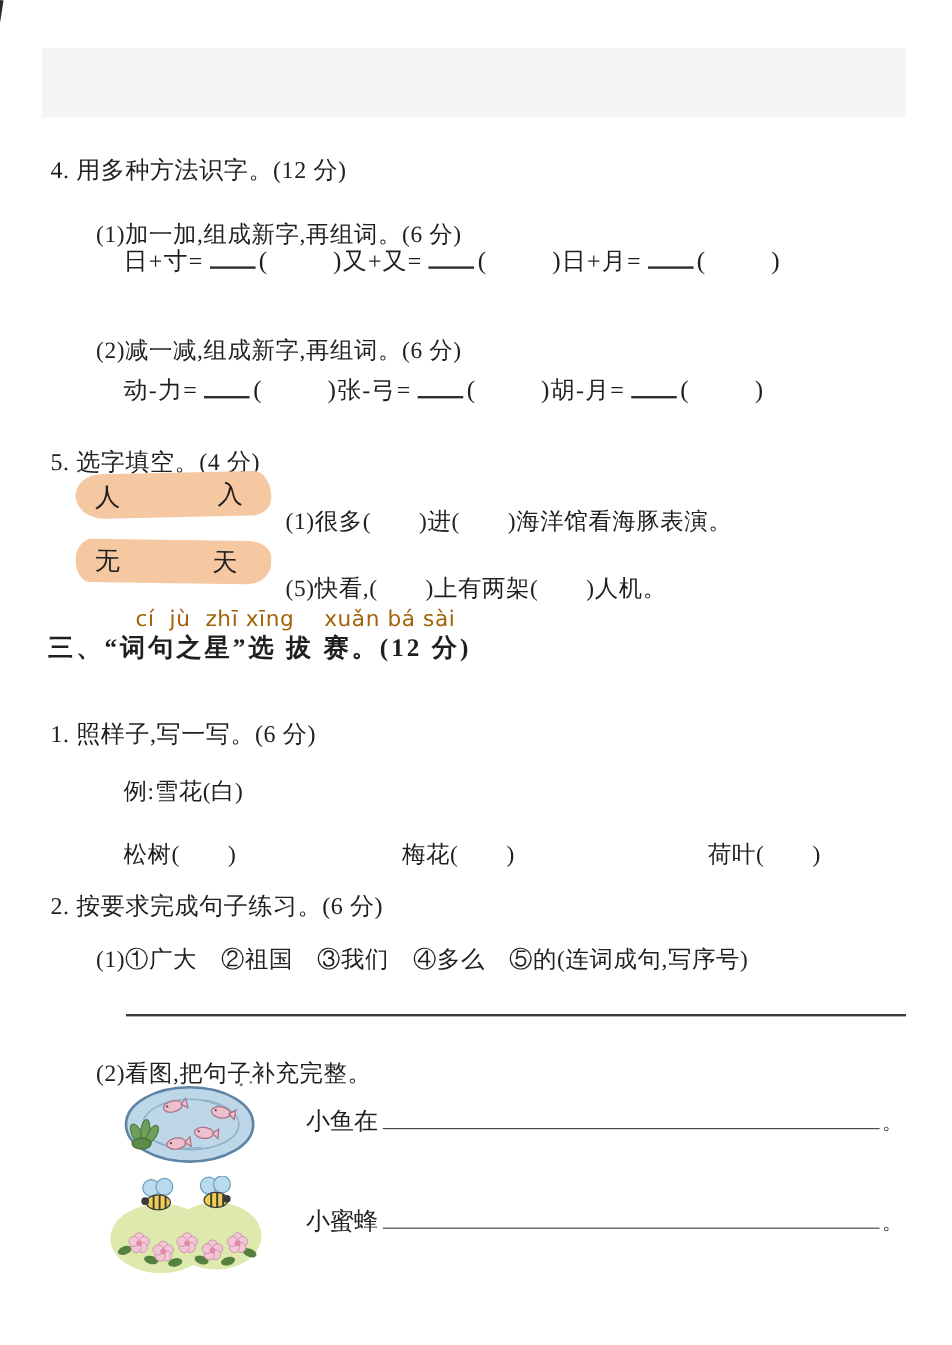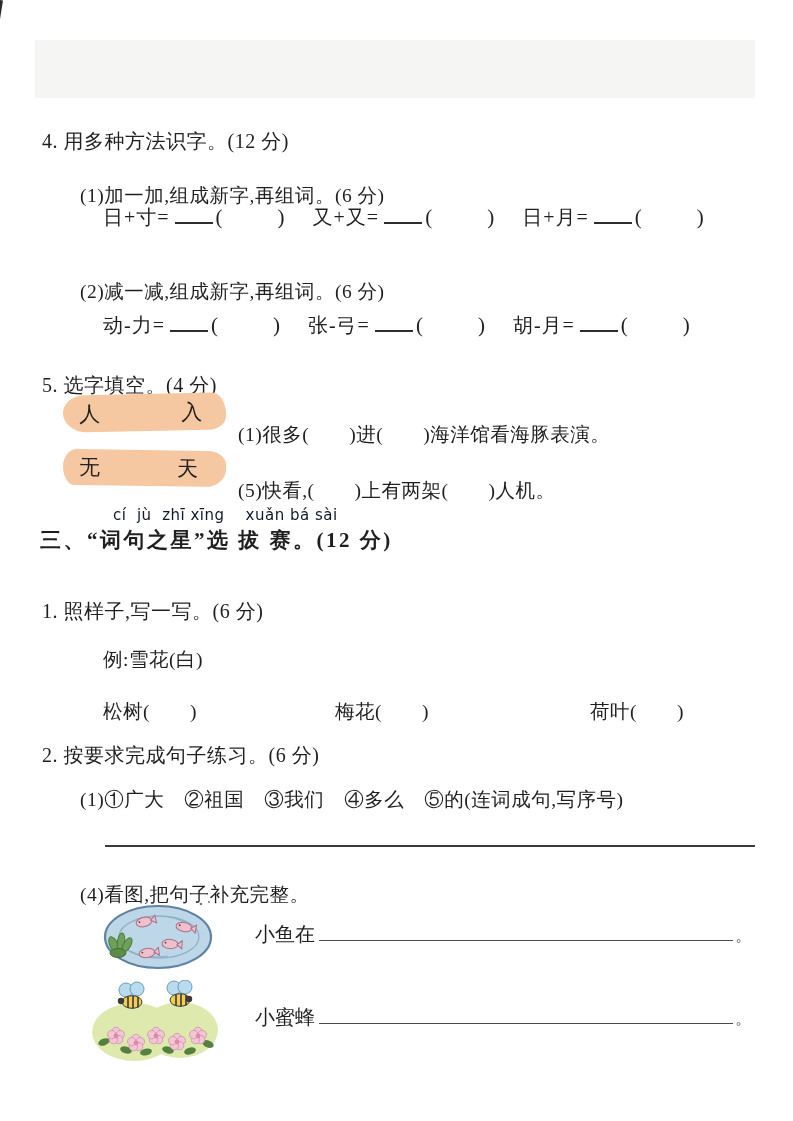--- a/index.html
+++ b/index.html
@@ -16,39 +16,39 @@
   .sub { font-size: 19.5px; }
   .header-band {
     left: 35px; top: 40px; width: 720px; height: 58px;
     background: #f5f5f3;
   }
   .scan-artifact {
     left: 0; top: 0; width: 3px; height: 40px;
     background: #2a2a2a; transform: rotate(9deg); transform-origin: top left;
   }
   
-  .eq-row { display: flex; column-gap: 27px; font-size: 20px; }
+  .eq-row { display: flex; font-size: 20px; }
   .eq { display: inline-flex; align-items: baseline; white-space: nowrap; letter-spacing: 1px; }
   .blank-short {
     display: inline-block; width: 38px; height: 16px;
     border-bottom: 2px solid #2e2e2e; margin: 0 3px 0 5px;
   }
   .paren { font-size: 21px; }
   .paren-gap { display: inline-block; width: 54px; }
   
   .hl-blob {
     background: #f6c8a1;
     display: flex; justify-content: space-between; align-items: center;
     font-size: 21px; color: #212121;
   }
   .hl-blob.b1 { border-radius: 22px 14px 18px 24px / 18px 22px 14px 20px; transform: rotate(-1.2deg); }
   .hl-blob.b2 { border-radius: 16px 22px 24px 14px / 20px 16px 20px 22px; transform: rotate(0.8deg); }
   .pinyin {
     font-family: "DejaVu Sans", sans-serif;
-    font-size: 15px; color: #0f172a; white-space: pre; letter-spacing: 0.5px;
+    font-size: 18px; color: #a16207; white-space: pre; letter-spacing: 0.5px;
   }
   .sec-title { font-size: 21px; font-weight: bold; letter-spacing: 2.5px; white-space: pre; }
   
   .ans-line { border-top: 2px solid #3a3a3a; }
   .fill-row { display: flex; align-items: baseline; font-size: 20px; }
   .fill-blank { flex: 1; border-bottom: 1.6px solid #4a4a4a; height: 22px; margin-left: 4px; }
   .period { font-size: 17px; margin-left: 2px; color: #333; }
 </style>
 </head>
 <body>
@@ -133,21 +133,21 @@
 
 <div class="abs txt sub" style="left:103px; top:678px;">松树(　　)</div>
 <div class="abs txt sub" style="left:335px; top:678px;">梅花(　　)</div>
 <div class="abs txt sub" style="left:590px; top:678px;">荷叶(　　)</div>
 
 <div class="abs txt" style="left:42px; top:722px;">2. 按要求完成句子练习。(6 分)</div>
 <div class="abs txt sub" style="left:80px; top:766px;">(1)①广大　②祖国　③我们　④多么　⑤的(连词成句,写序号)</div>
 
 <div class="abs ans-line" style="left:105px; top:845px; width:650px;"></div>
 
-<div class="abs txt sub" style="left:80px; top:861px;">(4)看图,把句子补充完整。</div>
+<div class="abs txt sub" style="left:80px; top:861px;">(2)看图,把句子补充完整。</div>
 
 <svg class="abs" style="left:98px; top:897px;" width="118" height="82" viewBox="0 0 118 82">
   <ellipse cx="60" cy="40" rx="53" ry="31" fill="#bdd7e8" stroke="#5f83a4" stroke-width="2.2"></ellipse>
   <ellipse cx="61" cy="40" rx="40" ry="21" fill="none" stroke="#8fb1c9" stroke-width="1.3"></ellipse>
   <path d="M32 54 q16 8 38 5" fill="none" stroke="#8fb1c9" stroke-width="1.1"></path>
   <path d="M70 20 q14 2 22 10" fill="none" stroke="#8fb1c9" stroke-width="1.1"></path>
   <circle cx="103" cy="7" r="1.3" fill="#777"></circle>
   <circle cx="111" cy="5" r="1" fill="#777"></circle>
   <g transform="translate(46,25) rotate(-14)">
     <ellipse rx="8" ry="4.6" fill="#eec0cd" stroke="#a86f85" stroke-width="1"></ellipse>

